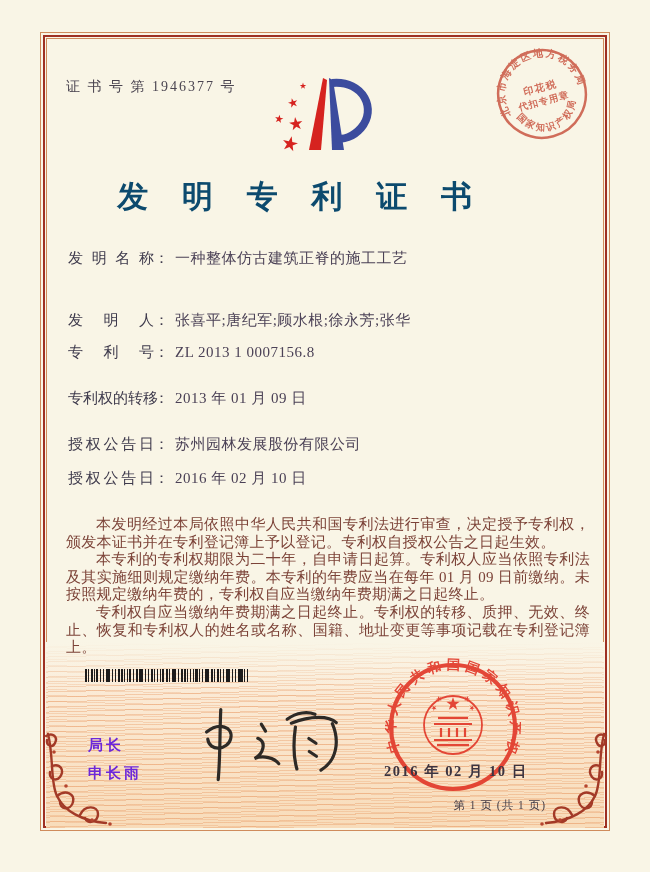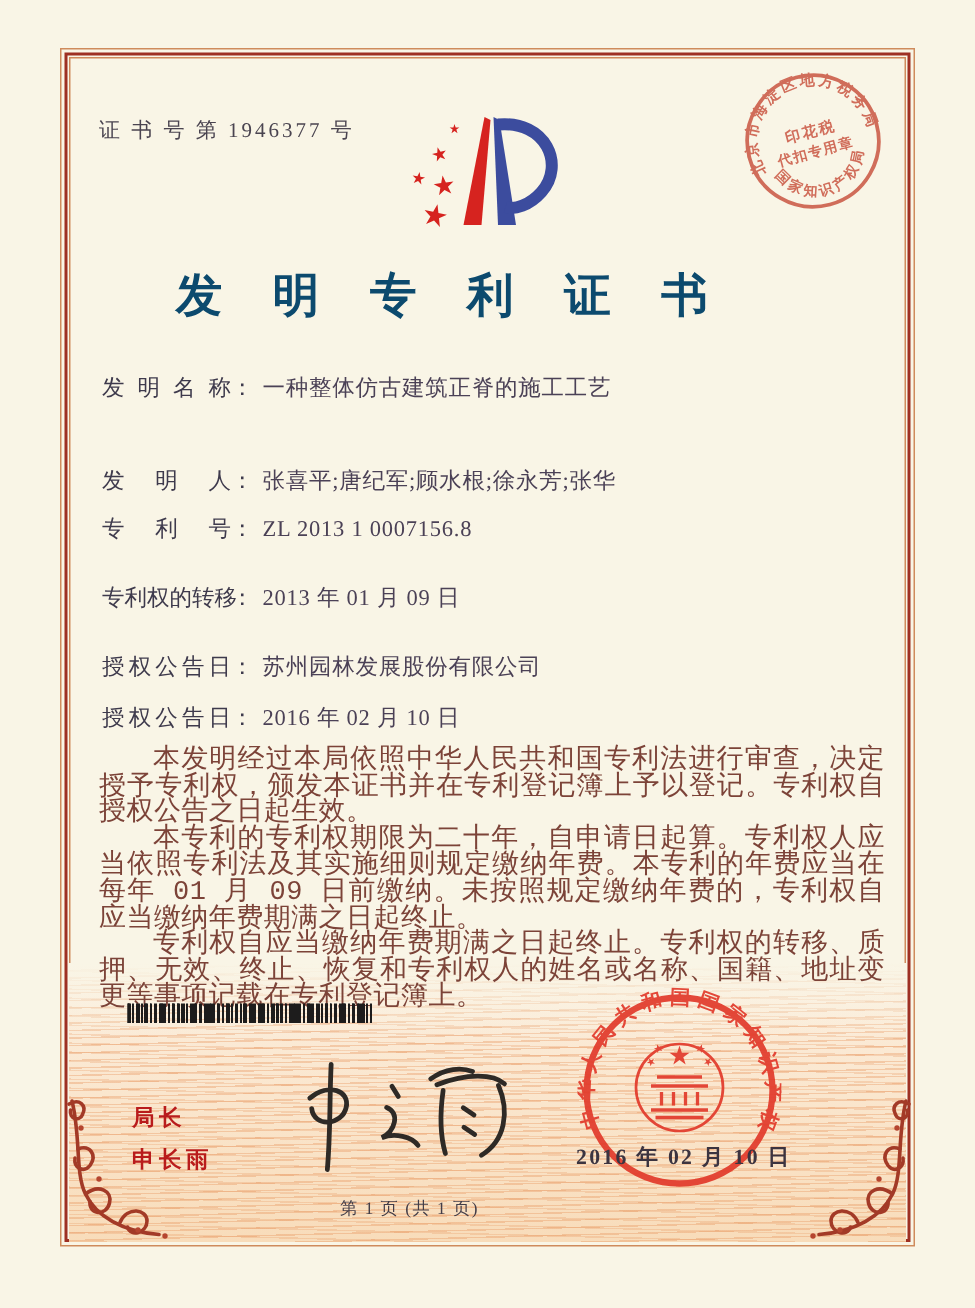--- a/index.html
+++ b/index.html
@@ -36,46 +36,46 @@
     font-size:31px;font-weight:bold;letter-spacing:13px;color:#0c4a6e;
   }
   
   .row{position:absolute;left:68px;font-size:15px;color:#3e3a4c;white-space:nowrap;}
   .row .lbl{display:inline-block;width:86px;text-align:justify;text-align-last:justify;font-weight:500;font-family:Liberation Mono, monospace;}
   .row .colon{margin-right:6px;}
   .row .val{color:#4b4156;letter-spacing:.5px;}
   .r0{top:249px;}.r1{top:311px;}.r2{top:343px;}.r3{top:389px;}.r4{top:435px;}.r5{top:469px;}
   
   .body-text{
-    position:absolute;left:66px;top:499px;width:524px;
-    font-size:18px;line-height:17.6px;letter-spacing:.3px;
-    color:#7c4338;text-align:justify;font-family:Liberation Mono, monospace;
+    position:absolute;left:66px;top:516px;width:524px;
+    font-size:15px;line-height:17.6px;letter-spacing:.3px;
+    color:#7c4338;text-align:justify;
   }
   .body-text p{margin:0;text-indent:2em;}
   
   .barcode{
     position:absolute;left:85px;top:669px;width:163px;height:13px;
     background:
       repeating-linear-gradient(90deg,#1d1c1c 0 1.5px,rgba(0,0,0,0) 1.5px 3px),
       repeating-linear-gradient(90deg,#1d1c1c 0 1px,rgba(0,0,0,0) 1px 7.5px),
       repeating-linear-gradient(90deg,#1d1c1c 0 2px,rgba(0,0,0,0) 2px 11px);
   }
   
-  .director{position:absolute;left:88px;top:736px;font-size:15px;color:#b91c1c;letter-spacing:3px;font-family:"Liberation Sans",sans-serif;font-weight:bold;}
+  .director{position:absolute;left:88px;top:736px;font-size:15px;color:#6d28d9;letter-spacing:3px;font-family:"Liberation Sans",sans-serif;font-weight:bold;}
   .director div{margin-bottom:9px;}
   .signature{position:absolute;left:192px;top:700px;}
   
   .big-seal{position:absolute;left:385px;top:657px;opacity:.92;}
   .big-seal text{fill:#e23a2b;font-weight:bold;font-family:"Liberation Serif",serif;}
   .seal-date{
     position:absolute;left:384px;top:762px;font-size:14.5px;font-weight:bold;
     color:#3c3440;letter-spacing:1.5px;z-index:6;
   }
   .footer{
-    position:absolute;left:0;top:798px;width:546px;text-align:center;
+    position:absolute;left:0;top:798px;width:546px;text-align:right;
     font-size:11.5px;color:#433d48;letter-spacing:1px;
   }
   .flourish{position:absolute;z-index:3;}
   .fl-left{left:44px;top:730px;}
   .fl-right{left:514px;top:730px;transform:scaleX(-1);}
 </style>
 </head>
 <body>
 
 <div class="page">

